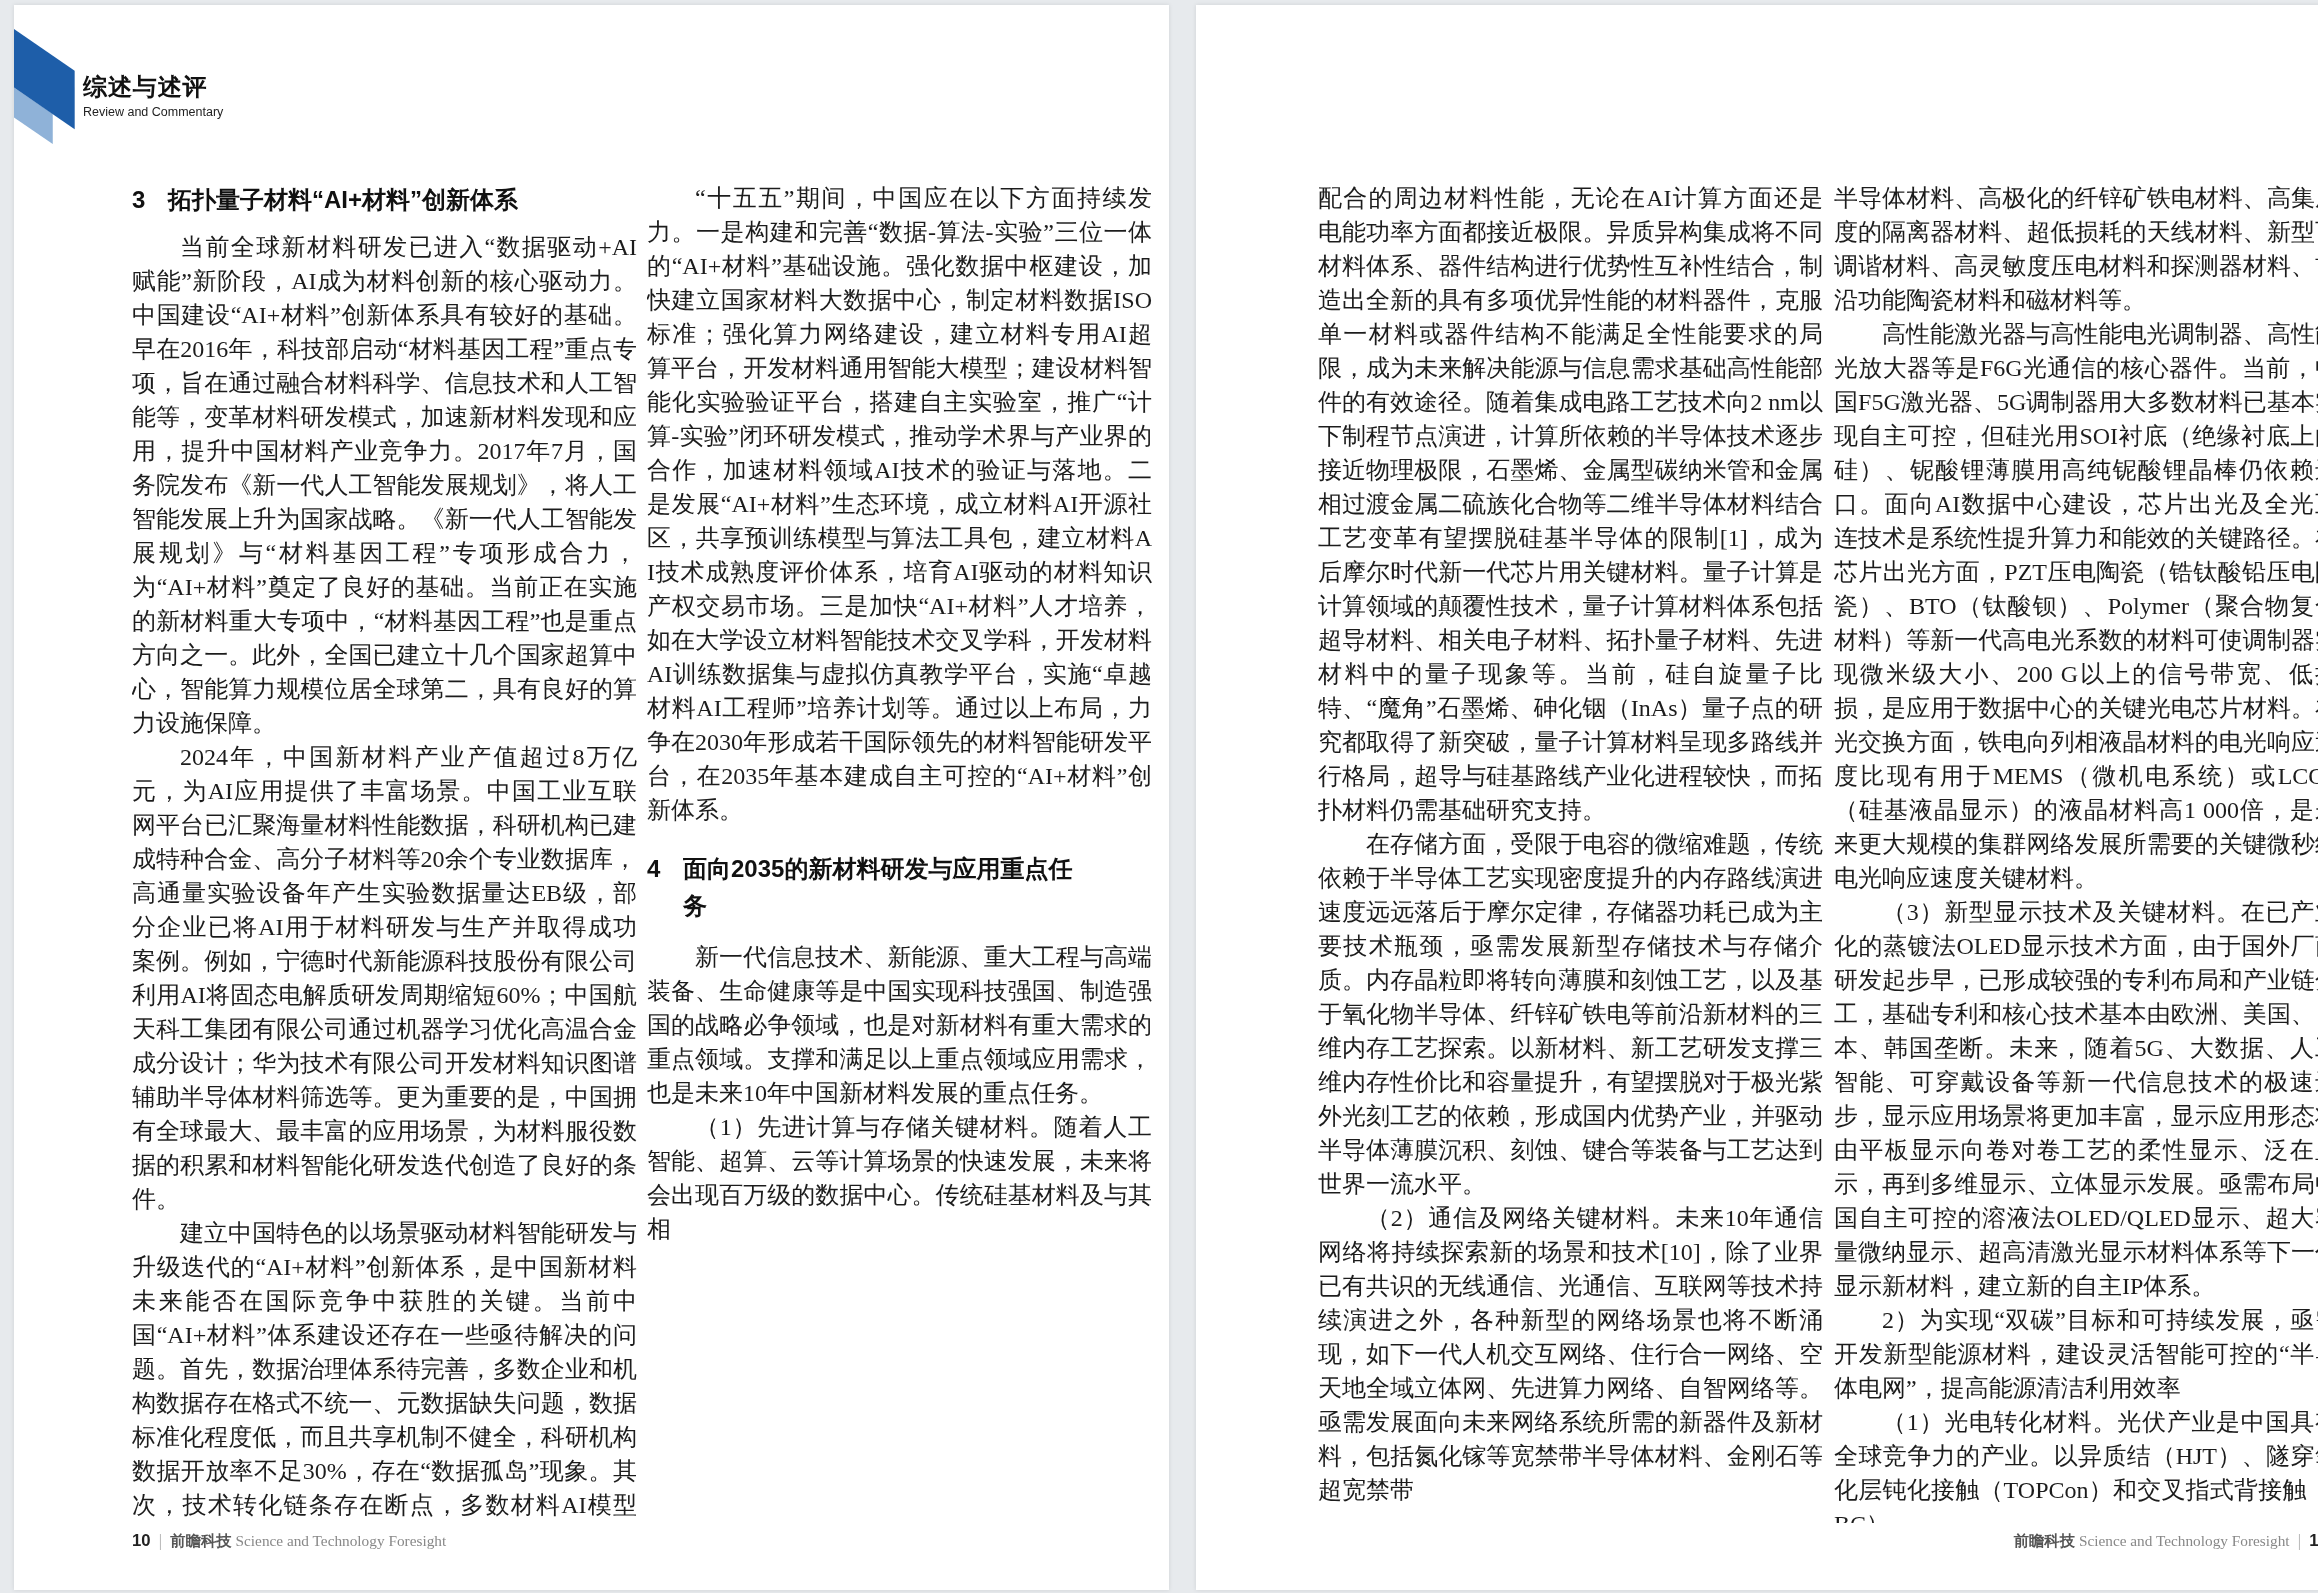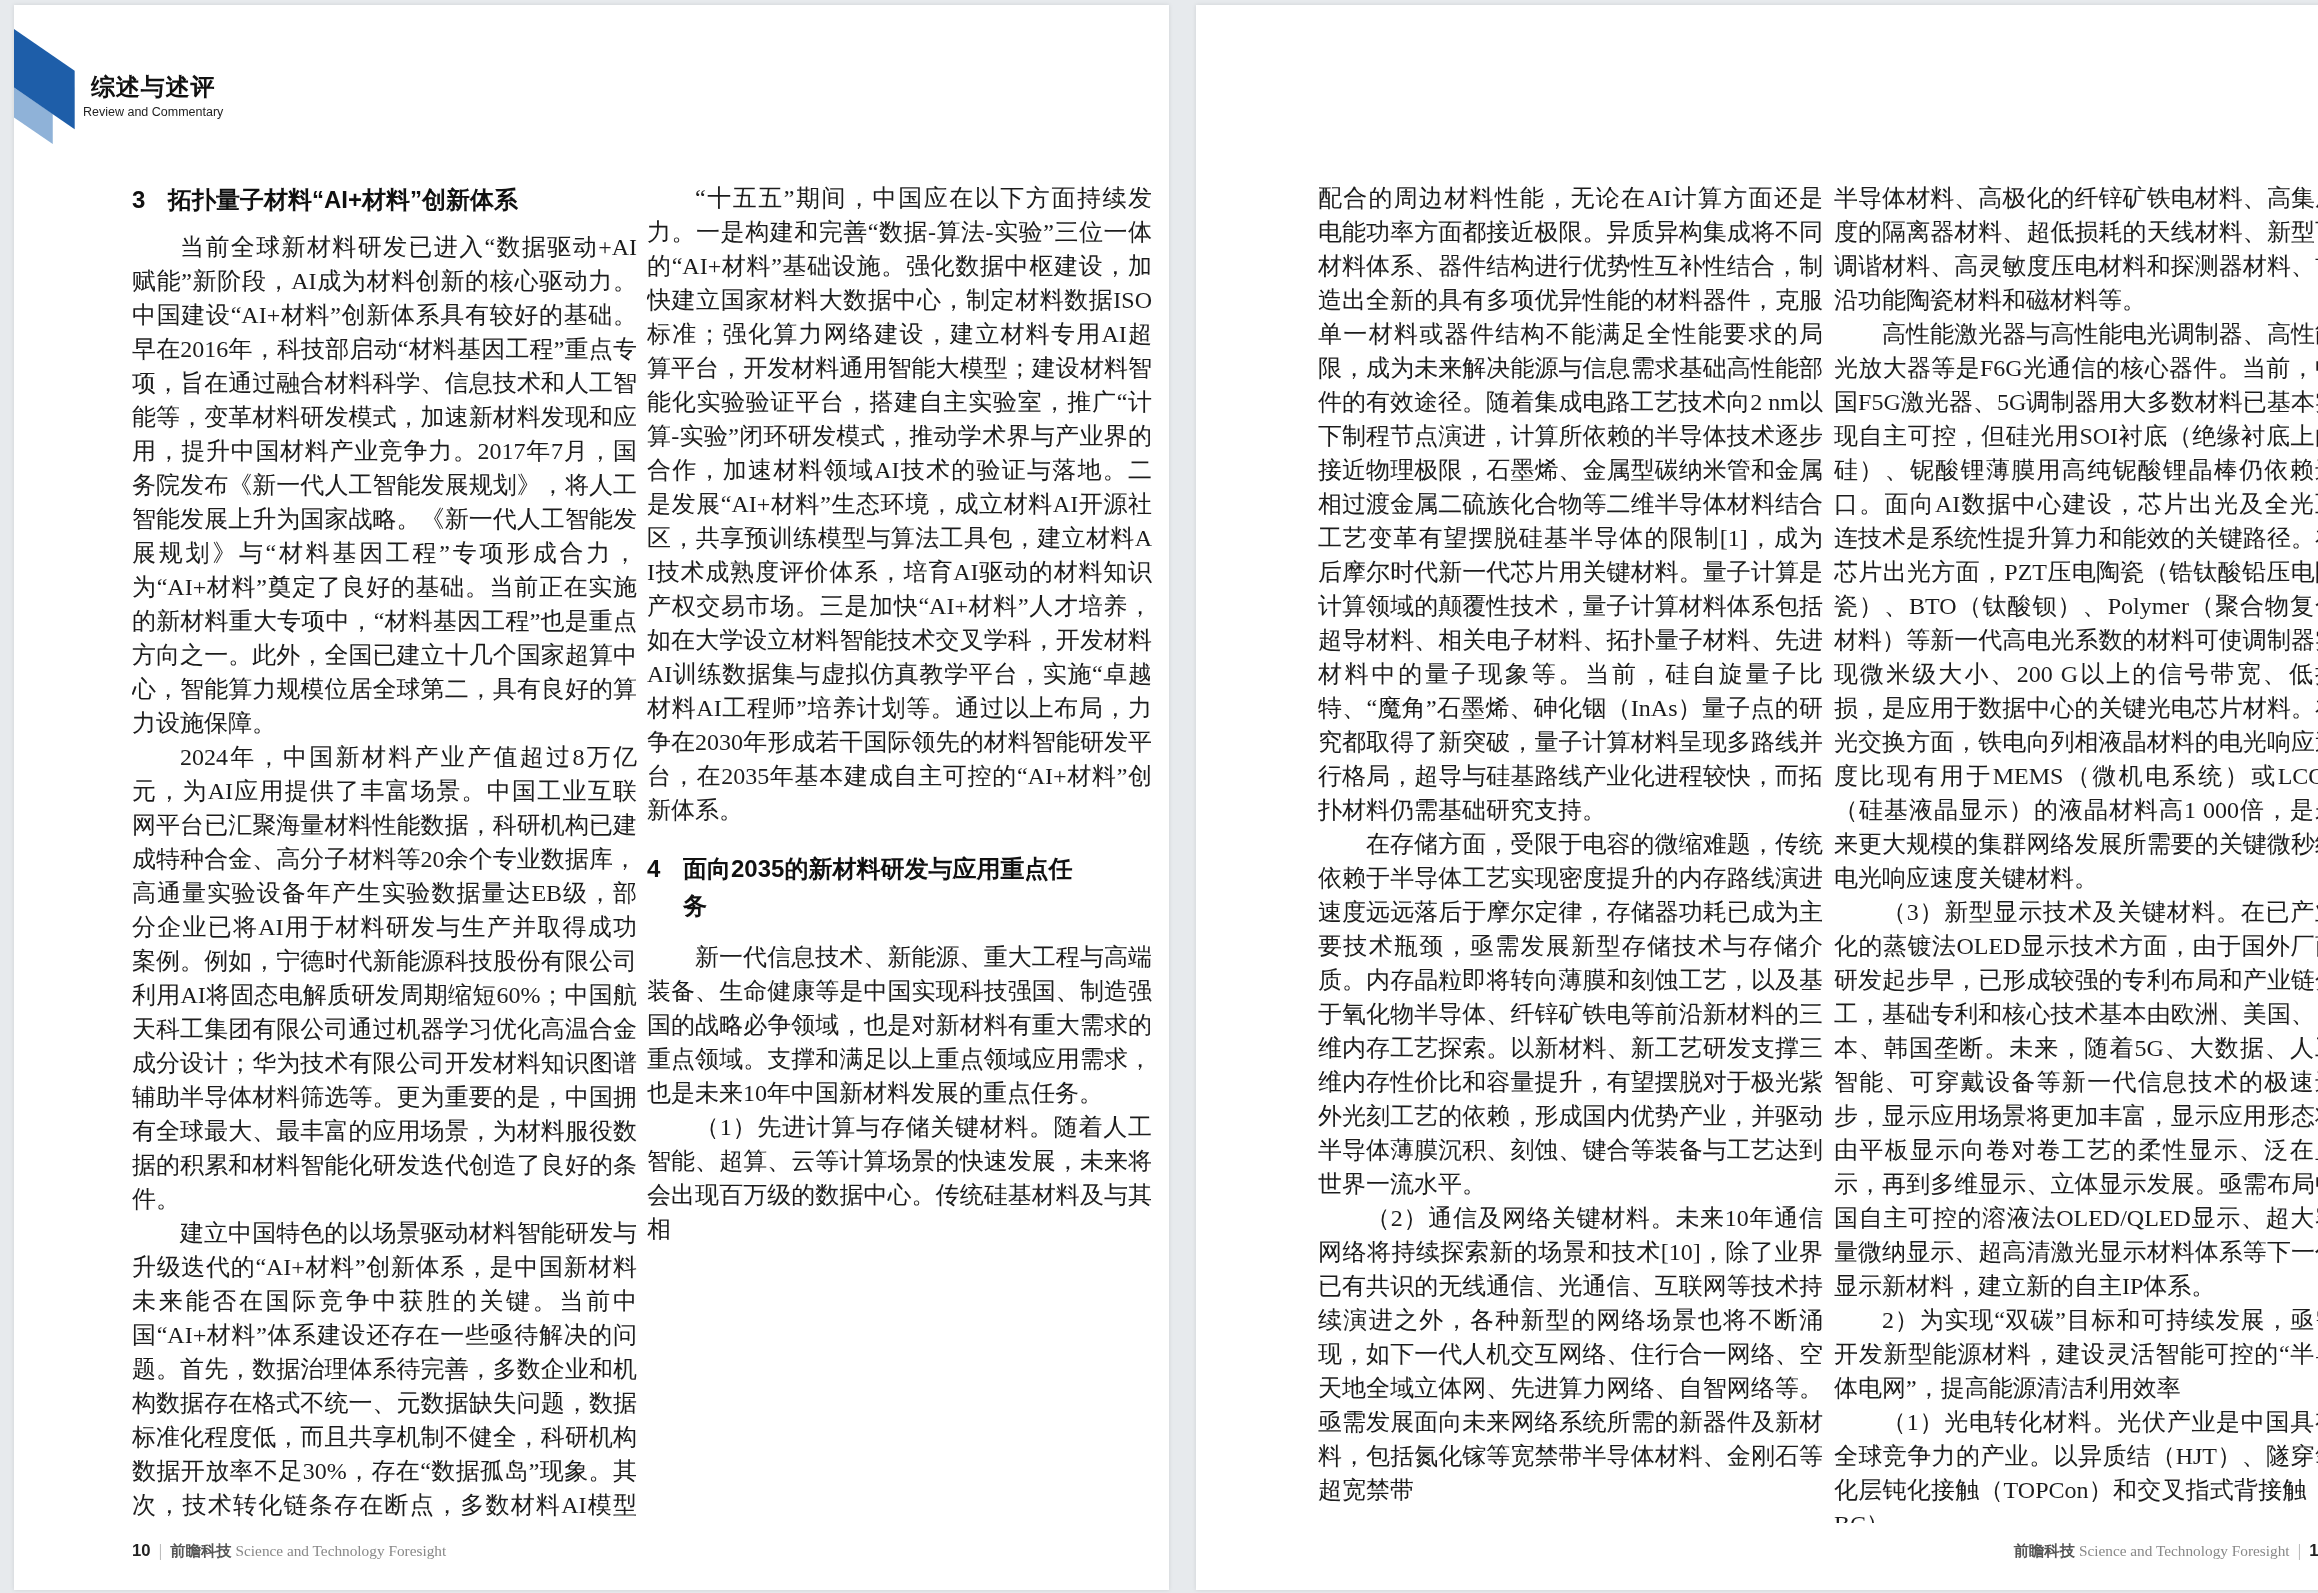--- a/index.html
+++ b/index.html
@@ -15,21 +15,21 @@
     background:#ffffff;
     box-shadow:0 0 4.6px rgba(0,0,0,0.10);
   }
   #page-left{left:14px;}
   #page-right{left:1196px;}
   
   .logo-svg{position:absolute;left:0;top:23px;width:70px;height:116px;}
   .header-text{position:absolute;left:69px;top:69px;}
   .section-cn{
     font-family:"Liberation Sans","DejaVu Sans",sans-serif;
-    font-weight:700;font-size:24px;line-height:1.1;color:#111111;letter-spacing:0.9px;text-align:center;
+    font-weight:700;font-size:24px;line-height:1.1;color:#111111;letter-spacing:0.9px;
   }
   .section-en{
     font-family:"Liberation Sans","DejaVu Sans",sans-serif;
     font-size:12.5px;line-height:1.2;color:#222222;margin-top:4.6px;
   }
   
   .col{
     position:absolute;top:176px;width:505px;height:1342px;overflow:hidden;
     font-size:24px;line-height:34px;
     text-align:justify;text-justify:inter-ideograph;word-break:break-all;
@@ -46,21 +46,21 @@
     font-family:"Liberation Sans","DejaVu Sans",sans-serif;
     font-weight:700;font-size:24px;line-height:37px;color:#111111;
     margin:0 0 12px 0;text-align:left;
   }
   .hsec .num{flex:0 0 36px;}
   .hsec .txt{flex:1 1 auto;}
   .hsec.mid{margin-top:23px;margin-bottom:16.7px;}
   .hsec.wrap2 .txt{max-width:16.6em;}
   
   .footer{
-    position:absolute;bottom:28px;
+    position:absolute;bottom:38px;
     font-size:16px;color:#777777;white-space:nowrap;margin-top:8px;
   }
   #page-left .footer{left:118px;}
   #page-right .footer{right:24px;text-align:right;}
   .footer .pagenum{
     font-family:"Liberation Sans","DejaVu Sans",sans-serif;
     font-weight:700;color:#222222;font-size:16.7px;
   }
   .footer .jcn{
     font-family:"Liberation Sans","DejaVu Sans",sans-serif;

